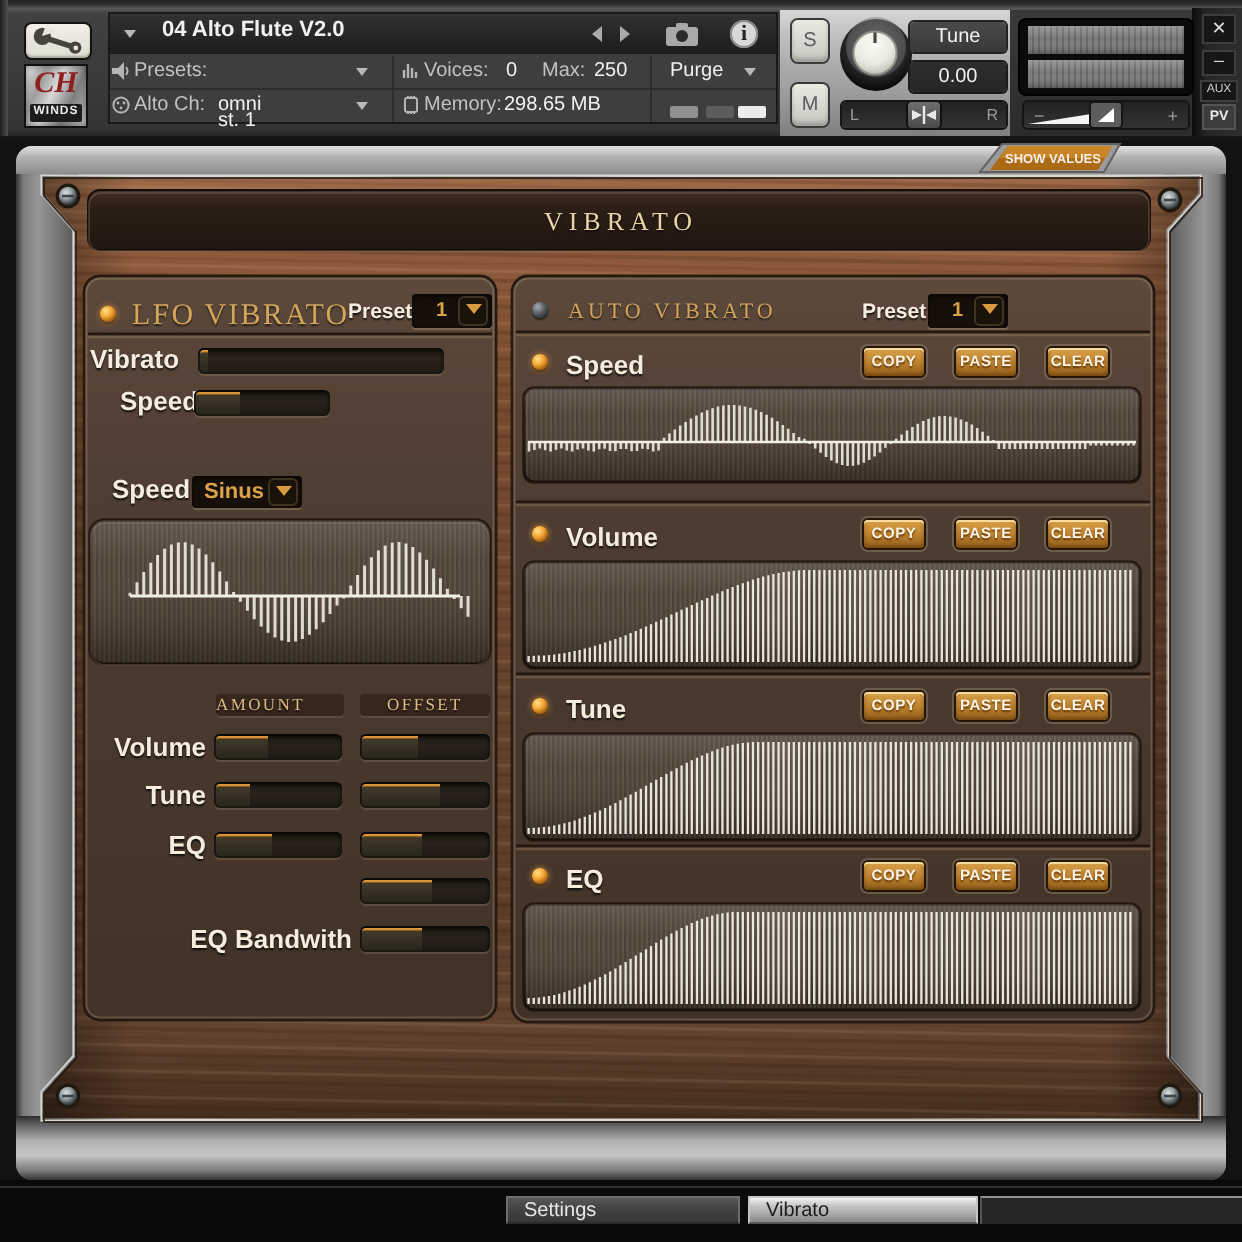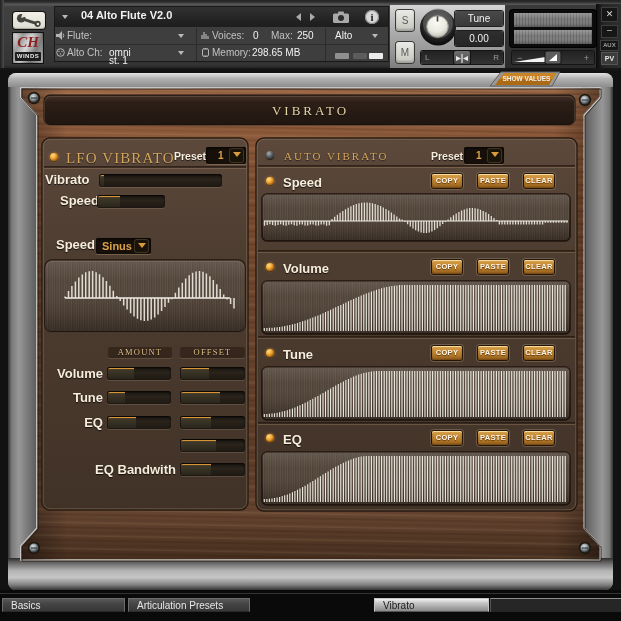--- a/index.html
+++ b/index.html
@@ -79,31 +79,31 @@
 <div class="abs" style="left:365px;top:10px;width:14px;height:14px;border-radius:50%;background:#d8d8d8;box-shadow:inset 0 0 0 1px #888;color:#222;font-family:'Liberation Serif',serif;font-weight:bold;font-size:11px;text-align:center;line-height:14px;">i</div>
 
 <div class="abs" style="left:55px;top:44px;width:333px;height:1px;background:#2c2c2c;"></div>
 <div class="abs" style="left:196px;top:28px;width:1px;height:33px;background:#2c2c2c;"></div>
 <div class="abs" style="left:325px;top:28px;width:1px;height:33px;background:#2c2c2c;"></div>
 
 <svg class="abs" style="left:56px;top:31px" width="9" height="9" viewBox="0 0 9 9">
       <polygon points="0,3 3,3 6,0 6,9 3,6 0,6" fill="#b5b5b5"></polygon>
       <path d="M7 2.5 q1.5 2 0 4" stroke="#b5b5b5" fill="none"></path>
     </svg>
-<div class="ktxt" style="left:67px;top:30px;">Flute:</div>
+<div class="ktxt" style="left:67px;top:30px;">Presets:</div>
 <div class="kval" style="left:109px;top:30px;margin-top:25px;">st. 1</div>
 <div class="ktri" style="left:178px;top:34px;"></div>
 <svg class="abs" style="left:201px;top:31px" width="9" height="9" viewBox="0 0 9 9">
       <path d="M1 8 V4 M3 8 V1 M5 8 V3 M7 8 V5" stroke="#b5b5b5" stroke-width="1.2"></path>
     </svg>
 <div class="ktxt" style="left:212px;top:30px;">Voices:</div>
 <div class="kval" style="left:253px;top:30px;">0</div>
 <div class="ktxt" style="left:271px;top:30px;">Max:</div>
 <div class="kval" style="left:297px;top:30px;">250</div>
-<div class="kval" style="left:335px;top:30px;">Alto</div>
+<div class="kval" style="left:335px;top:30px;">Purge</div>
 <div class="ktri" style="left:372px;top:34px;"></div>
 
 <svg class="abs" style="left:56px;top:48px" width="9" height="9" viewBox="0 0 9 9">
       <circle cx="4.5" cy="4.5" r="3.8" fill="none" stroke="#b5b5b5" stroke-width="1"></circle>
       <circle cx="3" cy="3.5" r=".7" fill="#b5b5b5"></circle>
       <circle cx="6" cy="3.5" r=".7" fill="#b5b5b5"></circle>
       <circle cx="4.5" cy="6" r=".7" fill="#b5b5b5"></circle>
     </svg>
 <div class="ktxt" style="left:67px;top:47px;">Alto Ch:</div>
 <div class="kval" style="left:109px;top:47px;">omni</div>
@@ -375,21 +375,21 @@
       <div class="fill" style="width:22px;"></div>
     </div>
 <div class="lbl" style="left:56px;top:237px;font-size:13px;">Speed</div>
 <div class="drop" style="left:96px;top:238px;width:55px;height:16px;">
       <div style="position:absolute;left:6px;top:1px;font-size:11px;line-height:15px;">Sinus</div>
       <div style="position:absolute;left:39px;top:2px;width:13px;height:12px;background:#1a1309;border-radius:2px;box-shadow:0 0 0 1px #413322;"></div>
       <div class="tri" style="left:41.5px;top:5px;"></div>
     </div>
 <div class="abs" style="left:108px;top:347px;width:64px;height:11px;background:rgba(30,18,10,.45);border-radius:2px;box-shadow:0 1px 0 rgba(255,220,180,.12);"></div>
 <div class="abs" style="left:180px;top:347px;width:65px;height:11px;background:rgba(30,18,10,.45);border-radius:2px;box-shadow:0 1px 0 rgba(255,220,180,.12);"></div>
-<div class="gold" style="left:108px;top:347px;width:64px;text-align:center;font-size:8.5px;letter-spacing:1.2px;color:#dcbf87;">AMOUNT</div>
+<div class="gold" style="left:108px;top:347px;width:64px;text-align:left;font-size:8.5px;letter-spacing:1.2px;color:#dcbf87;">AMOUNT</div>
 <div class="gold" style="left:180px;top:347px;width:65px;text-align:center;font-size:8.5px;letter-spacing:1.2px;color:#dcbf87;">OFFSET</div>
 <div class="lbl" style="left:0;top:366px;width:103px;text-align:right;font-size:13px;">Volume</div>
 <div class="slider" style="left:107px;top:367px;width:64px;">
       <div class="fill" style="width:26px;"></div>
     </div>
 <div class="slider" style="left:180px;top:367px;width:65px;">
       <div class="fill" style="width:28px;"></div>
     </div>
 <div class="lbl" style="left:0;top:390px;width:103px;text-align:right;font-size:13px;">Tune</div>
 <div class="slider" style="left:107px;top:391px;width:64px;">
@@ -435,17 +435,16 @@
 <div class="btn" style="left:432px;top:346px;">COPY</div>
 <div class="btn" style="left:478px;top:346px;">PASTE</div>
 <div class="btn" style="left:524px;top:346px;">CLEAR</div>
 <div class="led" style="left:266px;top:434px;"></div>
 <div class="lbl" style="left:283px;top:432px;font-size:13px;">EQ</div>
 <div class="btn" style="left:432px;top:431px;">COPY</div>
 <div class="btn" style="left:478px;top:431px;">PASTE</div>
 <div class="btn" style="left:524px;top:431px;">CLEAR</div>
 <div class="abs" style="left:0;top:590px;width:621px;height:31px;background:#0a0a0a;"></div>
 <div class="abs" style="left:0;top:593px;width:621px;height:1px;background:#333;"></div>
-<div class="tab" style="left:2px;width:123px;">Basics</div>
-<div class="tab" style="left:128px;width:122px;">Articulation Presets</div>
+<div class="tab" style="left:253px;width:117px;">Settings</div>
 <div class="tab" style="left:374px;width:115px;background:linear-gradient(180deg,#f2f2f2 0%,#c9c9c9 30%,#979797 85%,#8a8a8a 100%);color:#1c1c1c;border-color:#c6c6c6;border-bottom-color:#555;">Vibrato</div>
 <div class="abs" style="left:490px;top:598px;width:131px;height:14px;background:#262626;border-top:1px solid #8e8e8e;border-left:1px solid #555;box-sizing:border-box;"></div>
 
 </div>
 </body></html>

